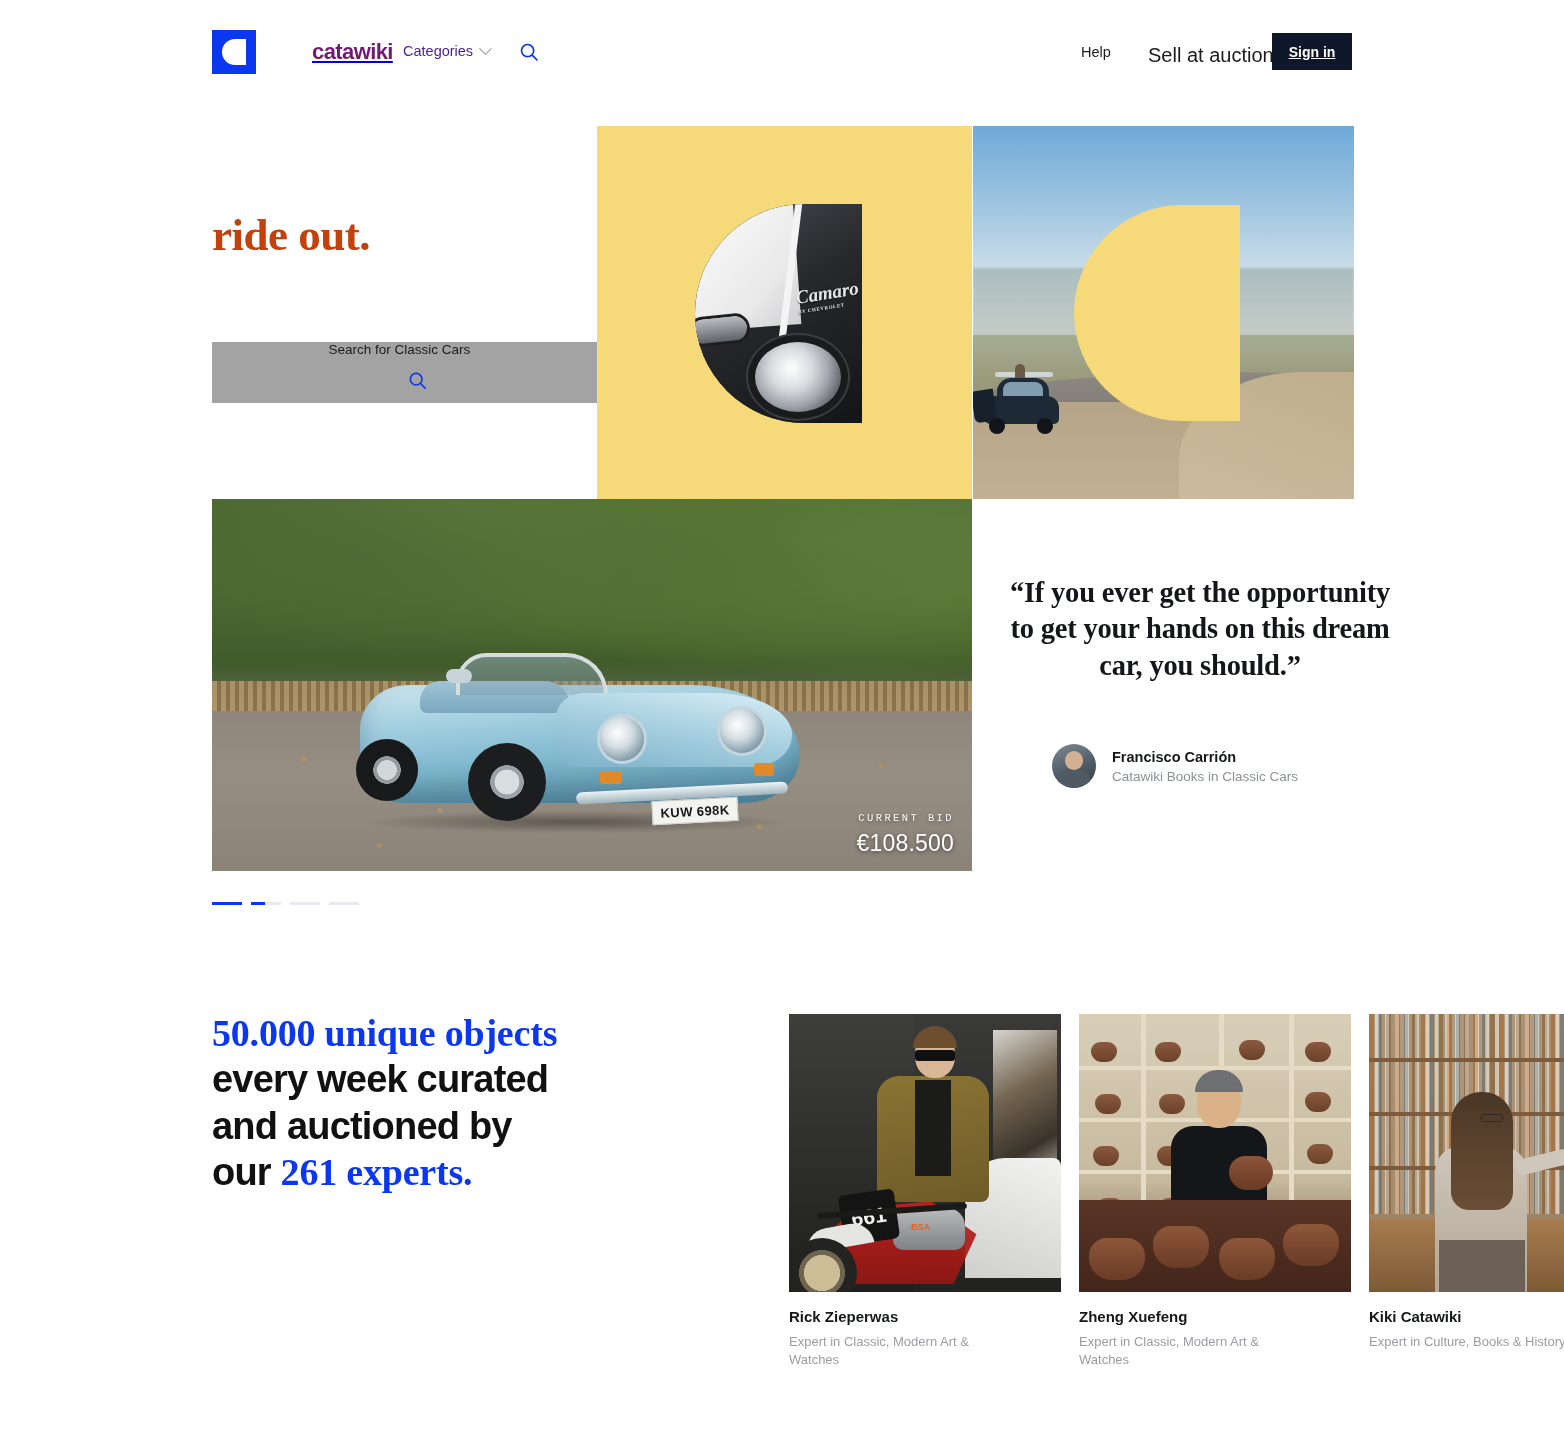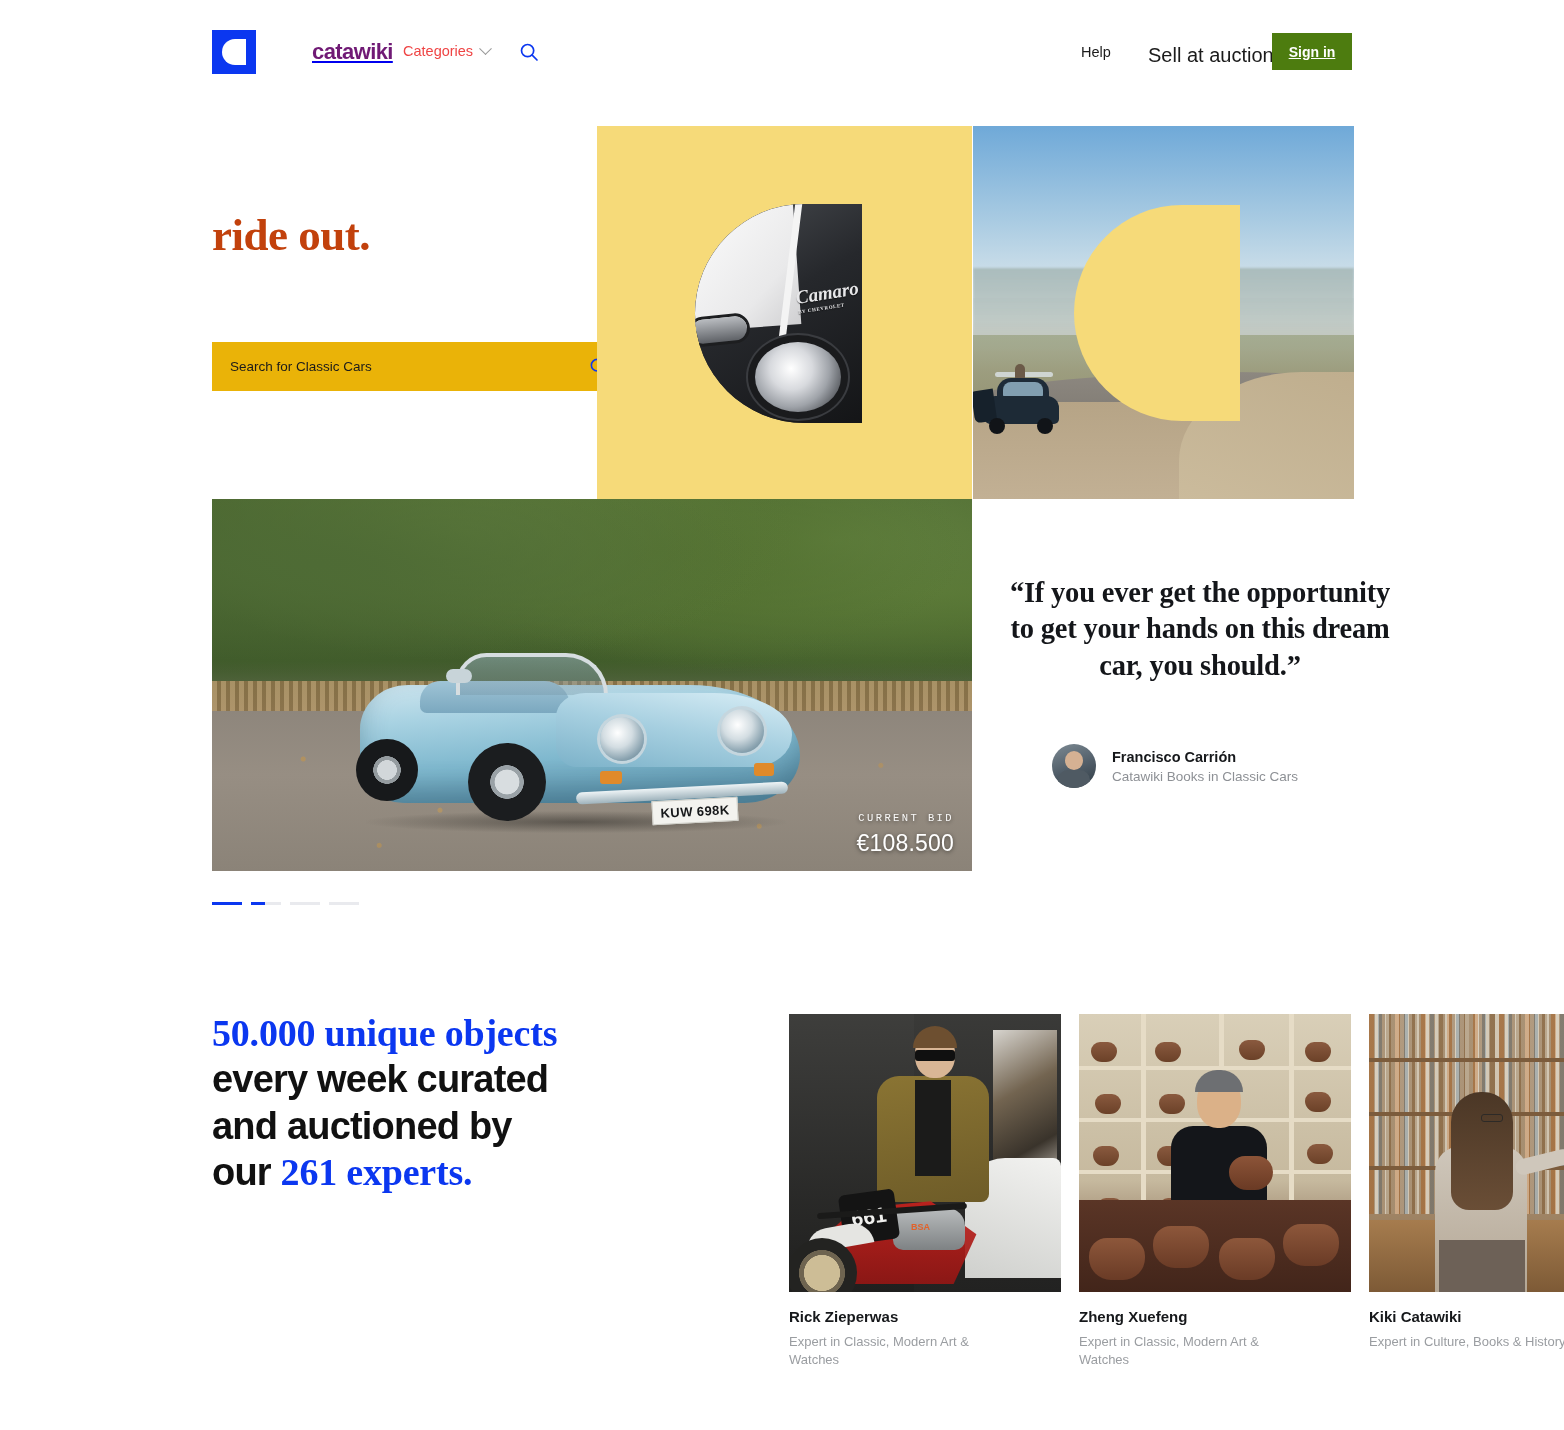--- a/index.html
+++ b/index.html
@@ -57,21 +57,21 @@
     letter-spacing: -0.6px;
     margin-left: 44px;
   }
   .nav-categories {
     position: absolute;
     left: 403px; top: 43px;
     display: flex;
     align-items: center;
     gap: 8px;
     font-size: 14.5px;
-    color: #ef4444;
+    color: #4c1d95;
   }
   .chev {
     width: 9px; height: 9px;
     border-right: 1.4px solid #9a9a9a;
     border-bottom: 1.4px solid #9a9a9a;
     transform: rotate(45deg) translate(-2px,-2px);
   }
   .nav-search-icon {
     position: absolute;
     left: 519px; top: 42px;
@@ -80,21 +80,21 @@
     font-size: 14.5px;
     color: #1b1b1b;
     text-decoration: none;
   }
   .nav-help { position: absolute; left: 1081px; top: 44px; font-size: 14.5px; }
   .nav-sell { position: absolute; left: 1148px; top: 44px; font-size: 20px; }
   .signin-btn {
     position: absolute;
     left: 1272px; top: 33px;
     width: 80px; height: 37px;
-    background: #4d7c0f;
+    background: #0f172a;
     color: #ffffff;
     font-size: 14px;
     font-weight: 700;
     border: none;
     cursor: pointer;
     display: flex;
     align-items: center;
     justify-content: center;
     text-decoration: underline;
   }
@@ -121,24 +121,25 @@
     font-weight: 700;
     color: #c2410c;
     line-height: 1.12;
     display: block;
     letter-spacing: -0.5px;
   }
 
   .searchbar {
     position: absolute;
     left: 212px; top: 342px;
-    width: 410px; height: 49px;
-    background: #eab308;
+    width: 410px; height: 61px;
+    background: #a3a3a3;
     display: flex;
     align-items: center;
+    flex-direction: column;
   }
   .searchbar input {
     flex: 1;
     border: none;
     background: transparent;
     outline: none;
     font-family: "Liberation Sans", sans-serif;
     font-size: 13.5px;
     color: #1b1b1b;
     padding: 0 18px;

